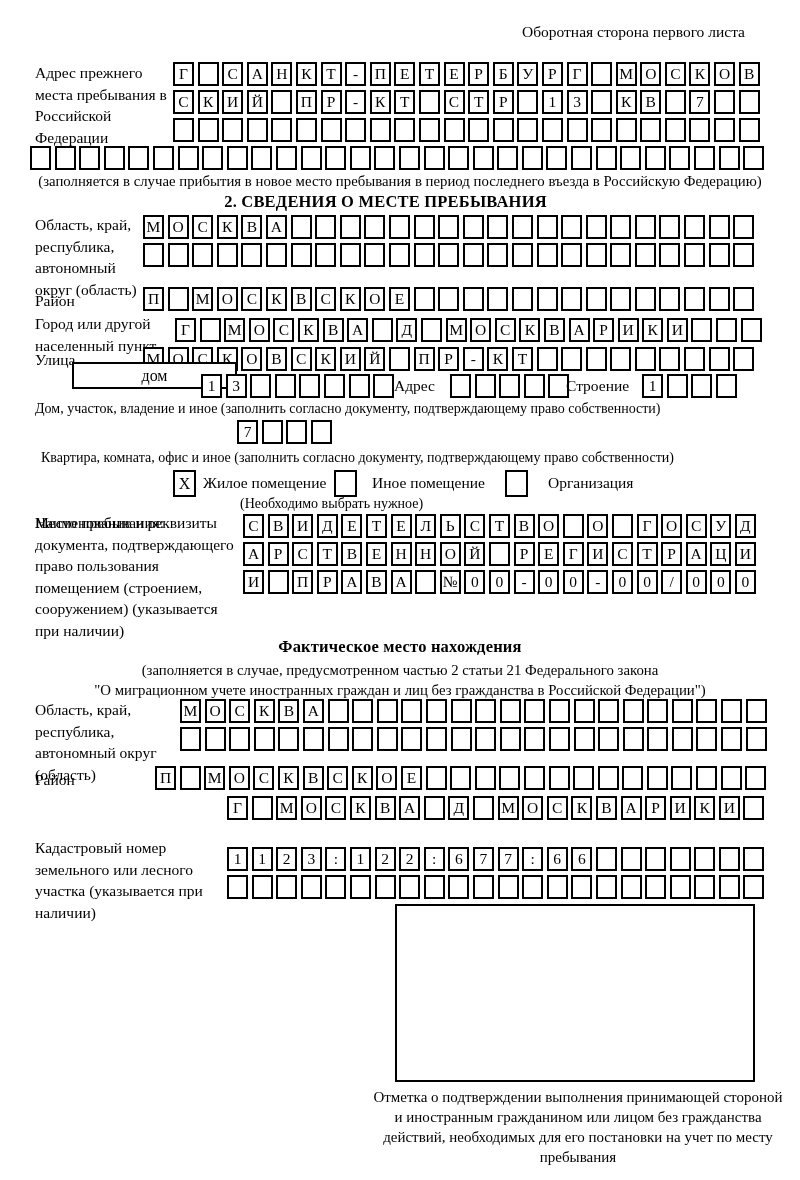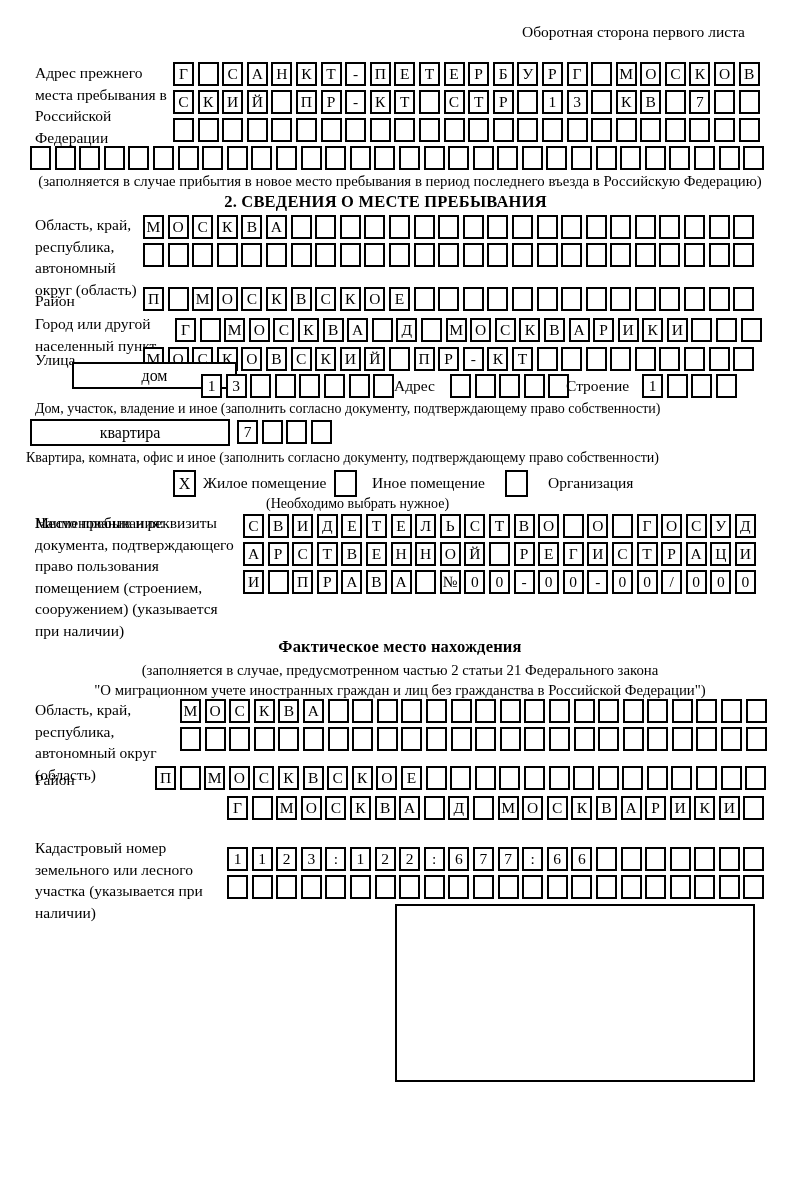--- a/index.html
+++ b/index.html
@@ -307,43 +307,42 @@
     </div>
   <div class="abs inline-cap" style="left:566px;top:377px;">Строение</div>
   <div class="abs cells" style="left:642px;top:374px;">
       <span class="cell">1</span>
       <span class="cell"></span>
       <span class="cell"></span>
       <span class="cell"></span>
     </div>
   <div class="abs caption" style="left:35px;top:401px;">Дом, участок, владение и иное (заполнить согласно документу, подтверждающему право собственности)</div>
 
-  <div class="abs labelbox" style="left:30px;top:419px;width:200px;height:27px;">квартира</div>
   <div class="abs cells" style="left:237px;top:420px;">
       <span class="cell">7</span>
       <span class="cell"></span>
       <span class="cell"></span>
       <span class="cell"></span>
     </div>
-  <div class="abs caption" style="left:26px;top:450px;">Квартира, комната, офис и иное (заполнить согласно документу, подтверждающему право собственности)</div>
+  <div class="abs caption" style="left:41px;top:450px;">Квартира, комната, офис и иное (заполнить согласно документу, подтверждающему право собственности)</div>
 
   <div class="abs inline-cap" style="left:35px;top:474px;margin-top:40px;">Место пребывания:</div>
   <div class="abs cells checkbox-wrap" style="left:173px;top:470px;">
       <span class="cell">X</span>
     </div>
   <div class="abs inline-cap" style="left:203px;top:474px;">Жилое помещение</div>
   <div class="abs cells checkbox-wrap" style="left:334px;top:470px;">
       <span class="cell"></span>
     </div>
   <div class="abs inline-cap" style="left:372px;top:474px;">Иное помещение</div>
   <div class="abs cells checkbox-wrap" style="left:505px;top:470px;">
       <span class="cell"></span>
     </div>
   <div class="abs inline-cap" style="left:548px;top:474px;">Организация</div>
-  <div class="abs caption" style="left:240px;top:496px;margin-left:26px;">(Необходимо выбрать нужное)</div>
+  <div class="abs caption" style="left:240px;top:496px;">(Необходимо выбрать нужное)</div>
 
   <div class="abs label" style="left:35px;top:512px;width:205px;">Наименование и реквизиты документа, подтверждающего право пользования помещением (строением, сооружением) (указывается при наличии)</div>
   <div class="abs cells" style="left:243px;top:514px;">
       <span class="cell">С</span>
       <span class="cell">В</span>
       <span class="cell">И</span>
       <span class="cell">Д</span>
       <span class="cell">Е</span>
       <span class="cell">Т</span>
       <span class="cell">Е</span>
@@ -565,14 +564,15 @@
       <span class="cell"></span>
       <span class="cell"></span>
       <span class="cell"></span>
       <span class="cell"></span>
       <span class="cell"></span>
       <span class="cell"></span>
       <span class="cell"></span>
     </div>
 
   <div class="abs stamp-box" style="left:395px;top:904px;width:360px;height:178px;"></div>
+  <div class="abs stamp-note" style="left:368px;top:1087px;width:420px;">Отметка о подтверждении выполнения принимающей стороной и иностранным гражданином или лицом без гражданства действий, необходимых для его постановки на учет по месту пребывания</div>
 
 </div>
 
 </body></html>

